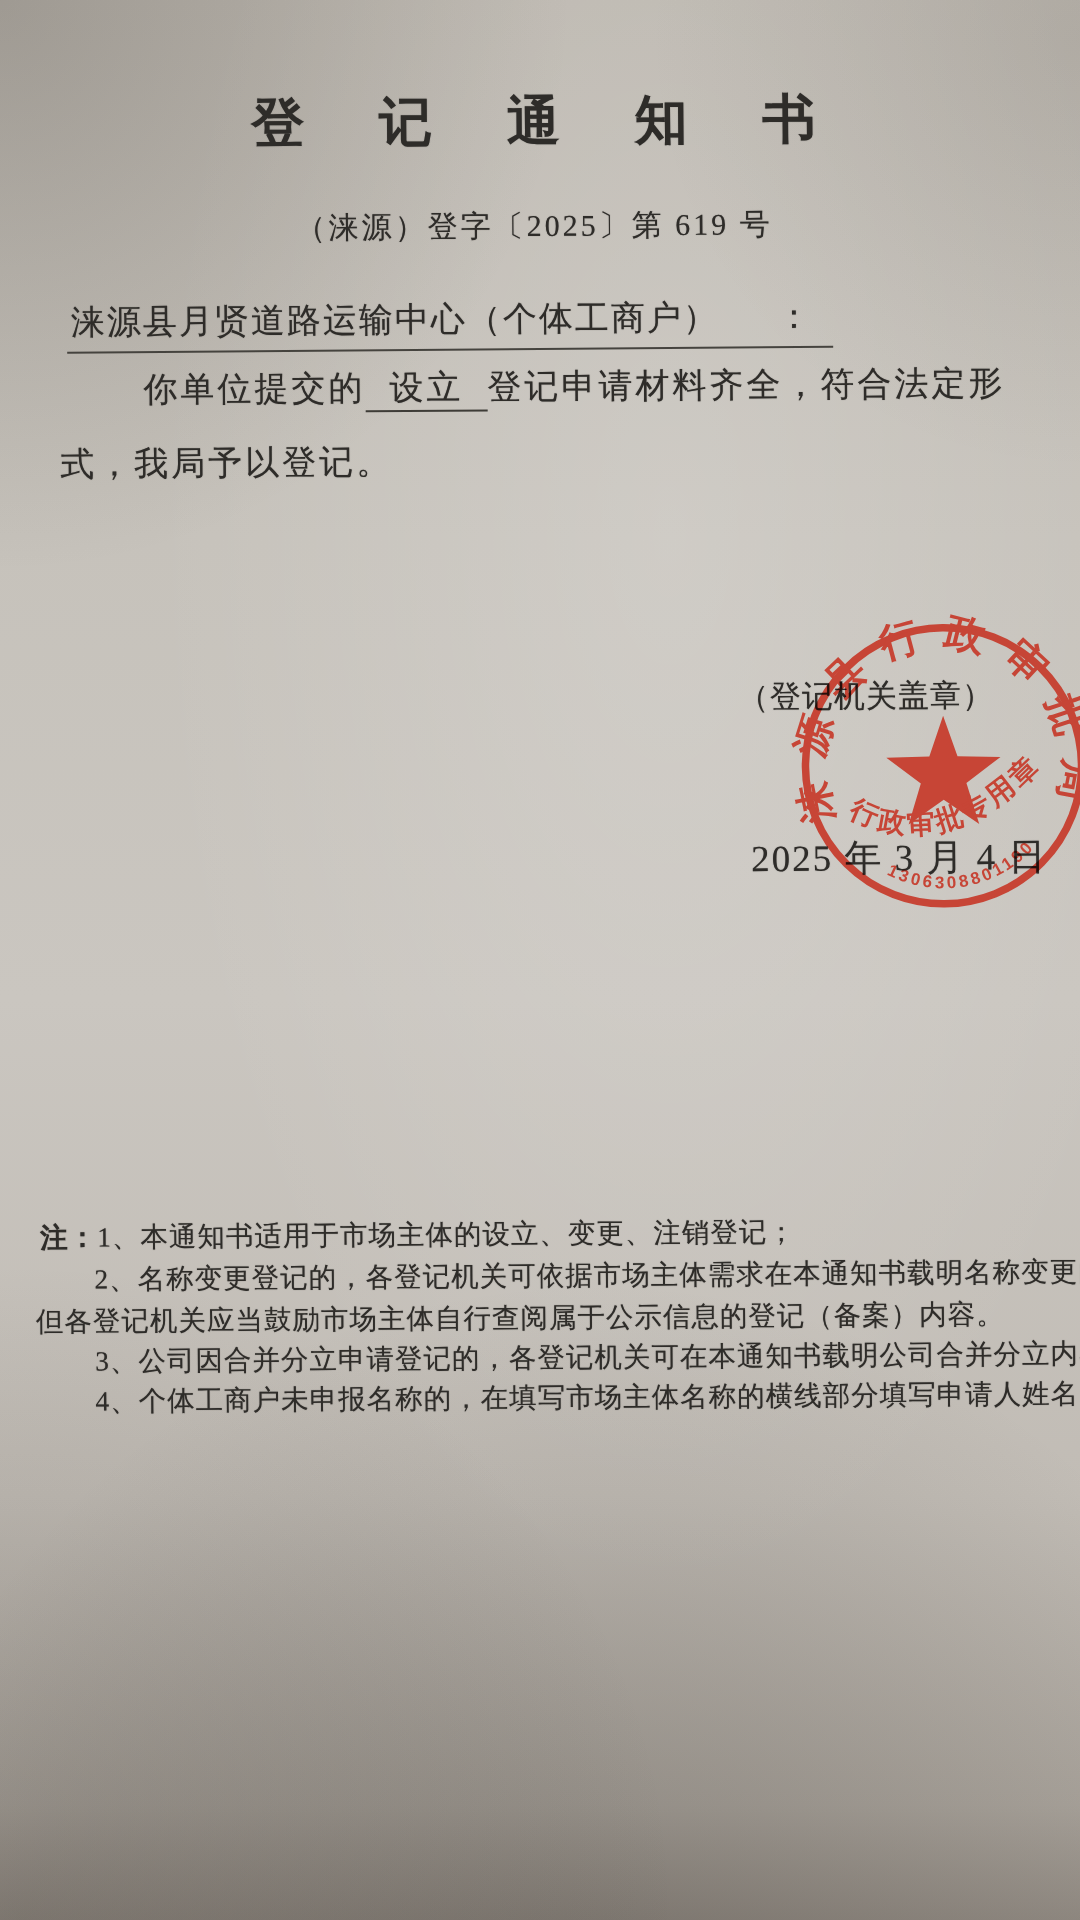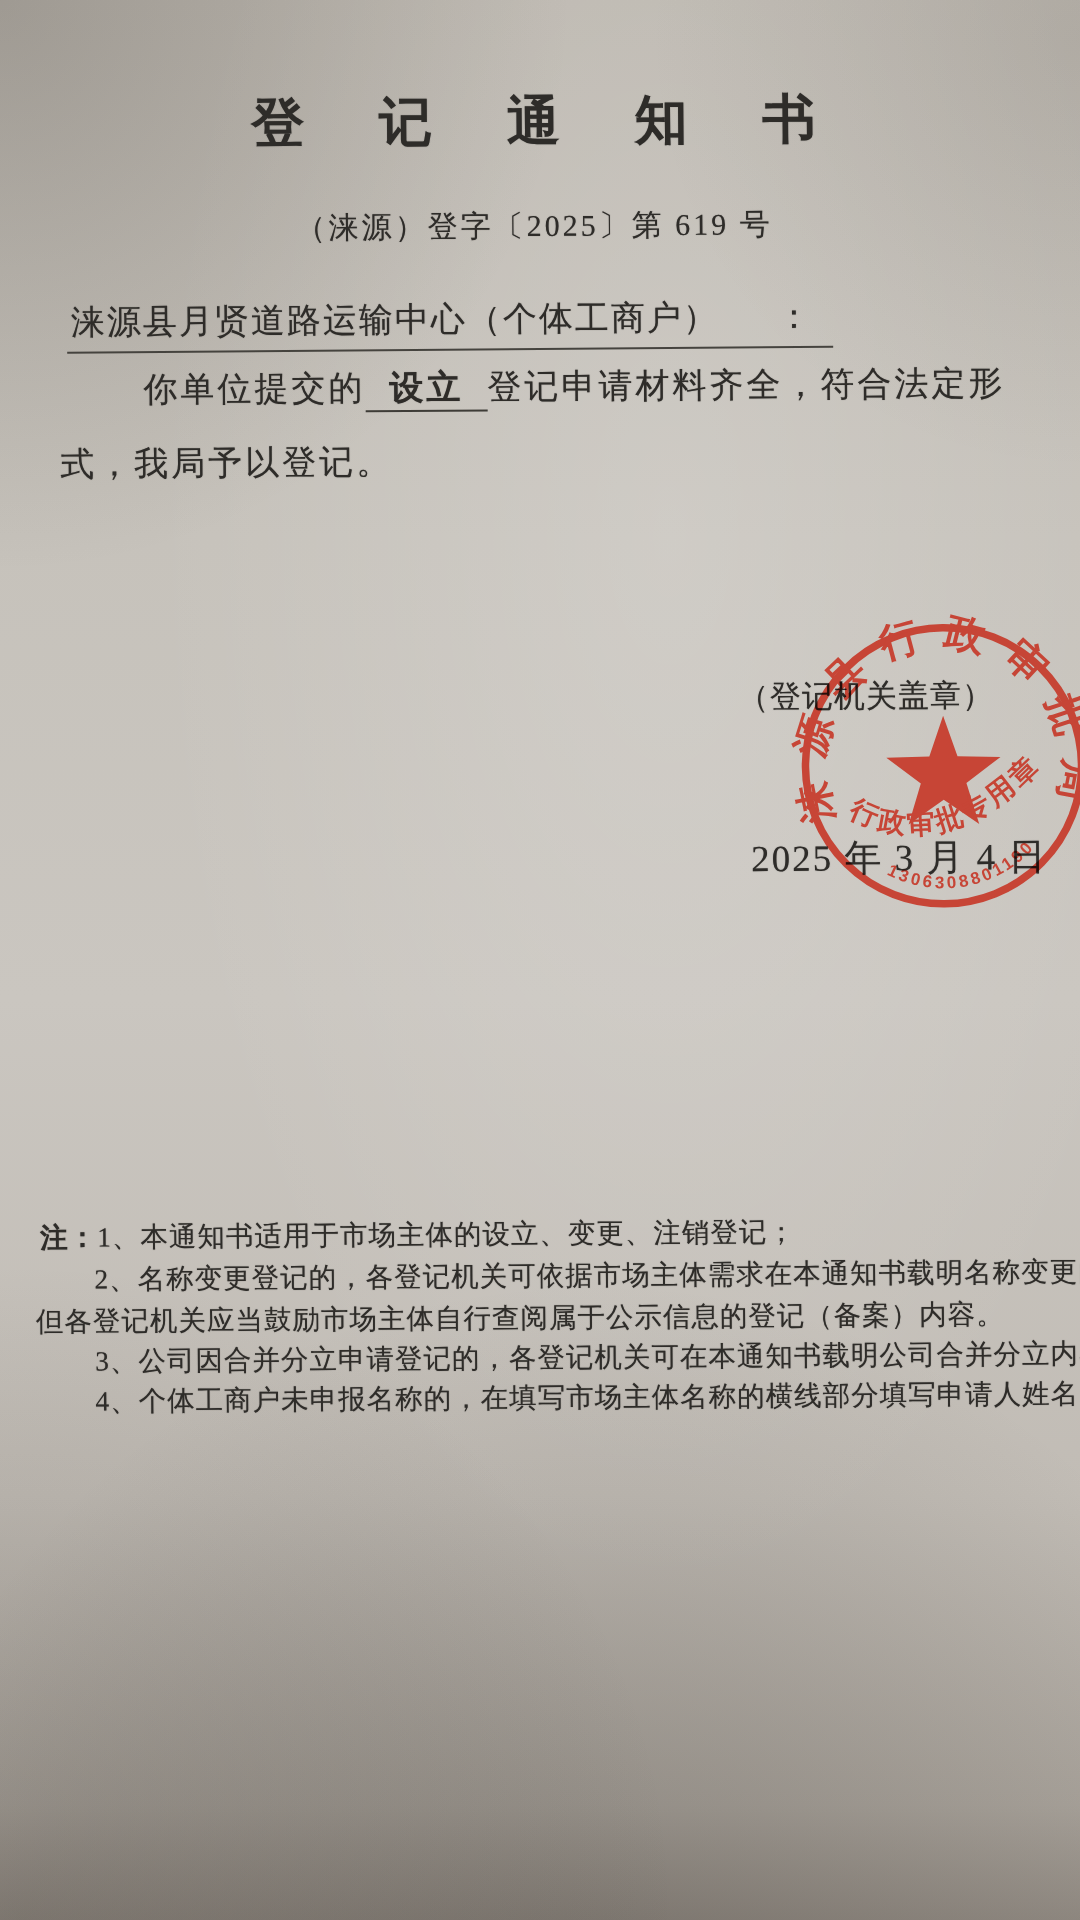--- a/index.html
+++ b/index.html
@@ -22,21 +22,21 @@
     font-size:53px;letter-spacing:30px;padding-left:30px;box-sizing:border-box;}
   .docno{position:absolute;top:206px;left:0;width:100%;text-align:center;
     font-size:30px;letter-spacing:3px;}
   .recipient{position:absolute;top:296px;left:72px;font-size:34px;letter-spacing:2px;
     border-bottom:2.5px solid #45433e;padding:0 6px 6px 4px;white-space:nowrap;}
   .recipient .gap{display:inline-block;width:58px;}
   .recipient .tail{display:inline-block;width:14px;}
   .bodyline{position:absolute;font-size:34px;letter-spacing:3px;white-space:nowrap;}
   .b1{top:364px;left:148px;}
   .b2{top:438px;left:64px;}
-  .ul{border-bottom:2.5px solid #3e3c37;padding:0 24px 4px 24px;font-weight:bold;}
+  .ul{border-bottom:2.5px solid #3e3c37;padding:0 24px 4px 24px;}
 
   .caption{position:absolute;top:678px;left:740px;font-size:31px;letter-spacing:1px;white-space:nowrap;}
   .date{position:absolute;top:836px;left:752px;font-size:37px;letter-spacing:2px;white-space:nowrap;}
 
   .seal{position:absolute;top:604px;left:780px;mix-blend-mode:multiply;opacity:.93;}
   .seal .ring{fill:none;stroke:#c63b2b;stroke-width:7.5;}
   .seal text{fill:#c63b2b;font-family:"Liberation Sans","DejaVu Sans",sans-serif;}
   .seal .ringtxt{font-size:40px;font-weight:700;letter-spacing:20px;}
   .seal .midtxt{font-size:28px;font-weight:700;letter-spacing:3px;}
   .seal .codetxt{font-size:17px;font-weight:600;letter-spacing:3.2px;}

